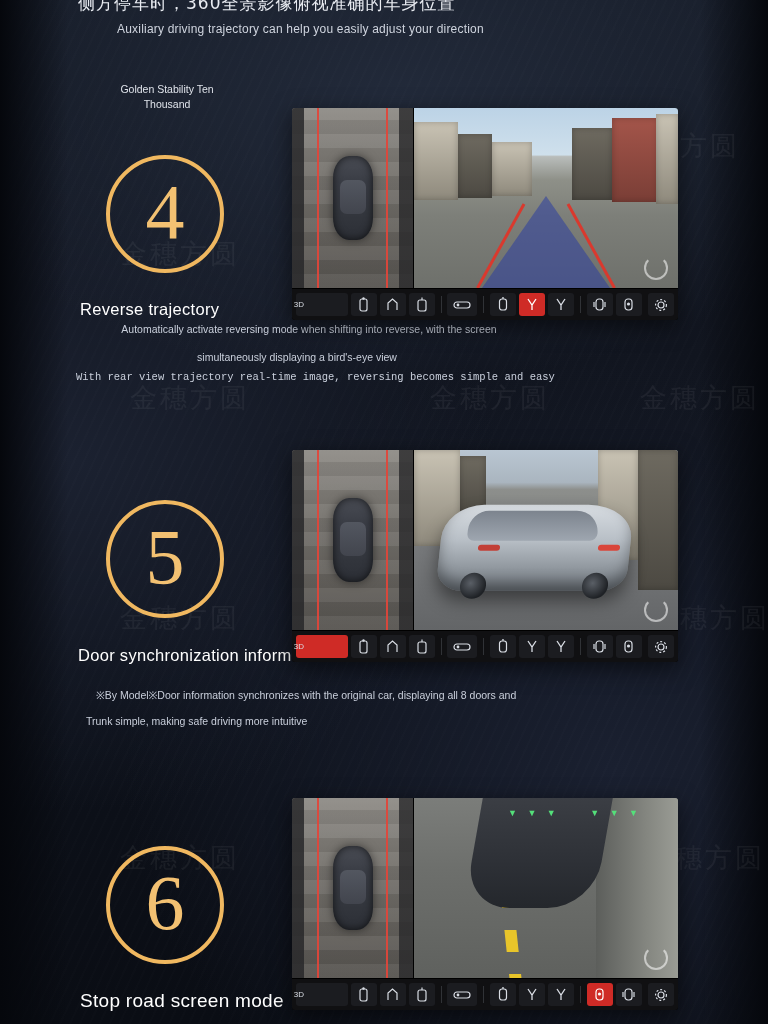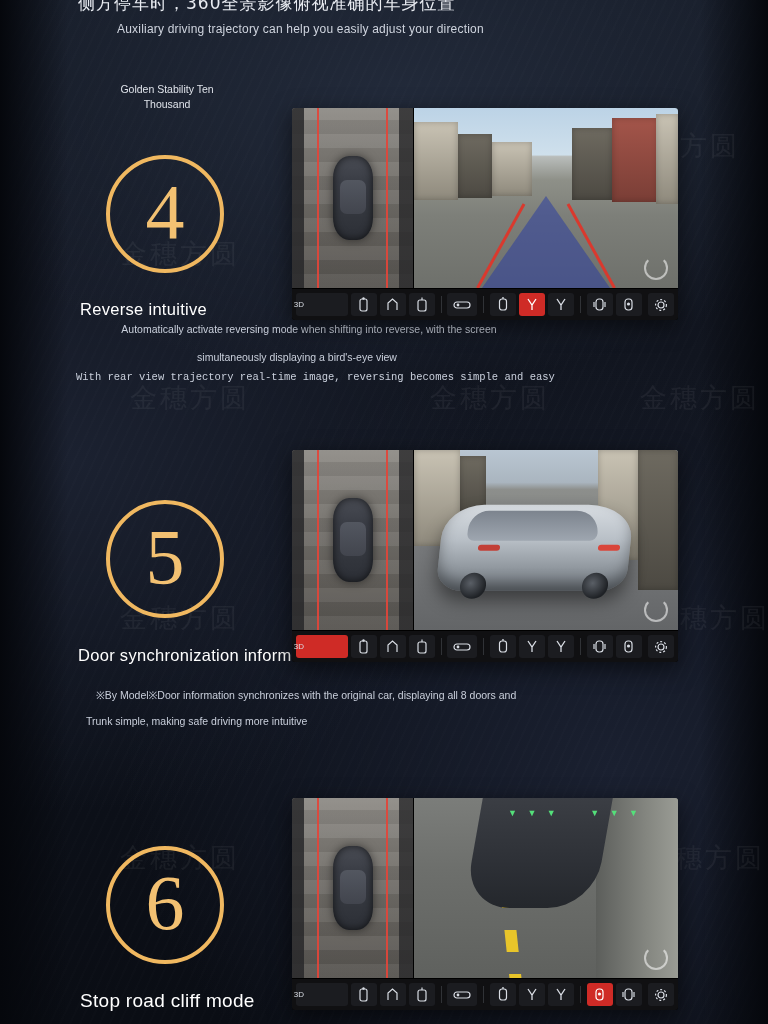--- a/index.html
+++ b/index.html
@@ -356,21 +356,21 @@
 <div class="wm" style="left:645px; top:800px;">金穗方圆</div>
 
 <div class="hdr-cn">侧方停车时，360全景影像俯视准确的车身位置</div>
 <div class="hdr-en">Auxiliary driving trajectory can help you easily adjust your direction</div>
 <div class="brand-tag">Golden Stability Ten Thousand</div>
 
 <div class="section">
   <div class="numcircle" style="left:106px; top:155px;">
     <span>4</span>
   </div>
-  <div class="sec-title" style="left:80px; top:300px;">Reverse intuitive</div>
+  <div class="sec-title" style="left:80px; top:300px;">Reverse trajectory</div>
   <div class="sec-desc" style="left:106px; top:320px; width:406px; text-align:center;">Automatically activate reversing mode when shifting into reverse, with the screen</div>
   <div class="sec-desc" style="left:94px; top:348px; width:406px; text-align:center;">simultaneously displaying a bird's-eye view</div>
   <div class="sec-desc" style="left:76px; top:368px;font-family:Liberation Mono, monospace;">With rear view trajectory real-time image, reversing becomes simple and easy</div>
 
   <div class="screen" style="left:292px; top:108px;">
     <div class="screen-views">
       <div class="view-left">
         <div class="lane-red-l"></div>
         <div class="lane-red-r"></div>
         <div class="car-top"></div>
@@ -560,21 +560,21 @@
           </svg>
       </div>
     </div>
   </div>
 </div>
 
 <div class="section">
   <div class="numcircle" style="left:106px; top:846px;">
     <span>6</span>
   </div>
-  <div class="sec-title" style="left:80px; top:990px; font-size:19px;">Stop road cliff mode</div>
+  <div class="sec-title" style="left:80px; top:990px; font-size:19px;">Stop road screen mode</div>
 
   <div class="screen" style="left:292px; top:798px;">
     <div class="screen-views">
       <div class="view-left">
         <div class="lane-red-l"></div>
         <div class="lane-red-r"></div>
         <div class="car-top"></div>
       </div>
       <div class="view-right">
         <div class="cliff">

